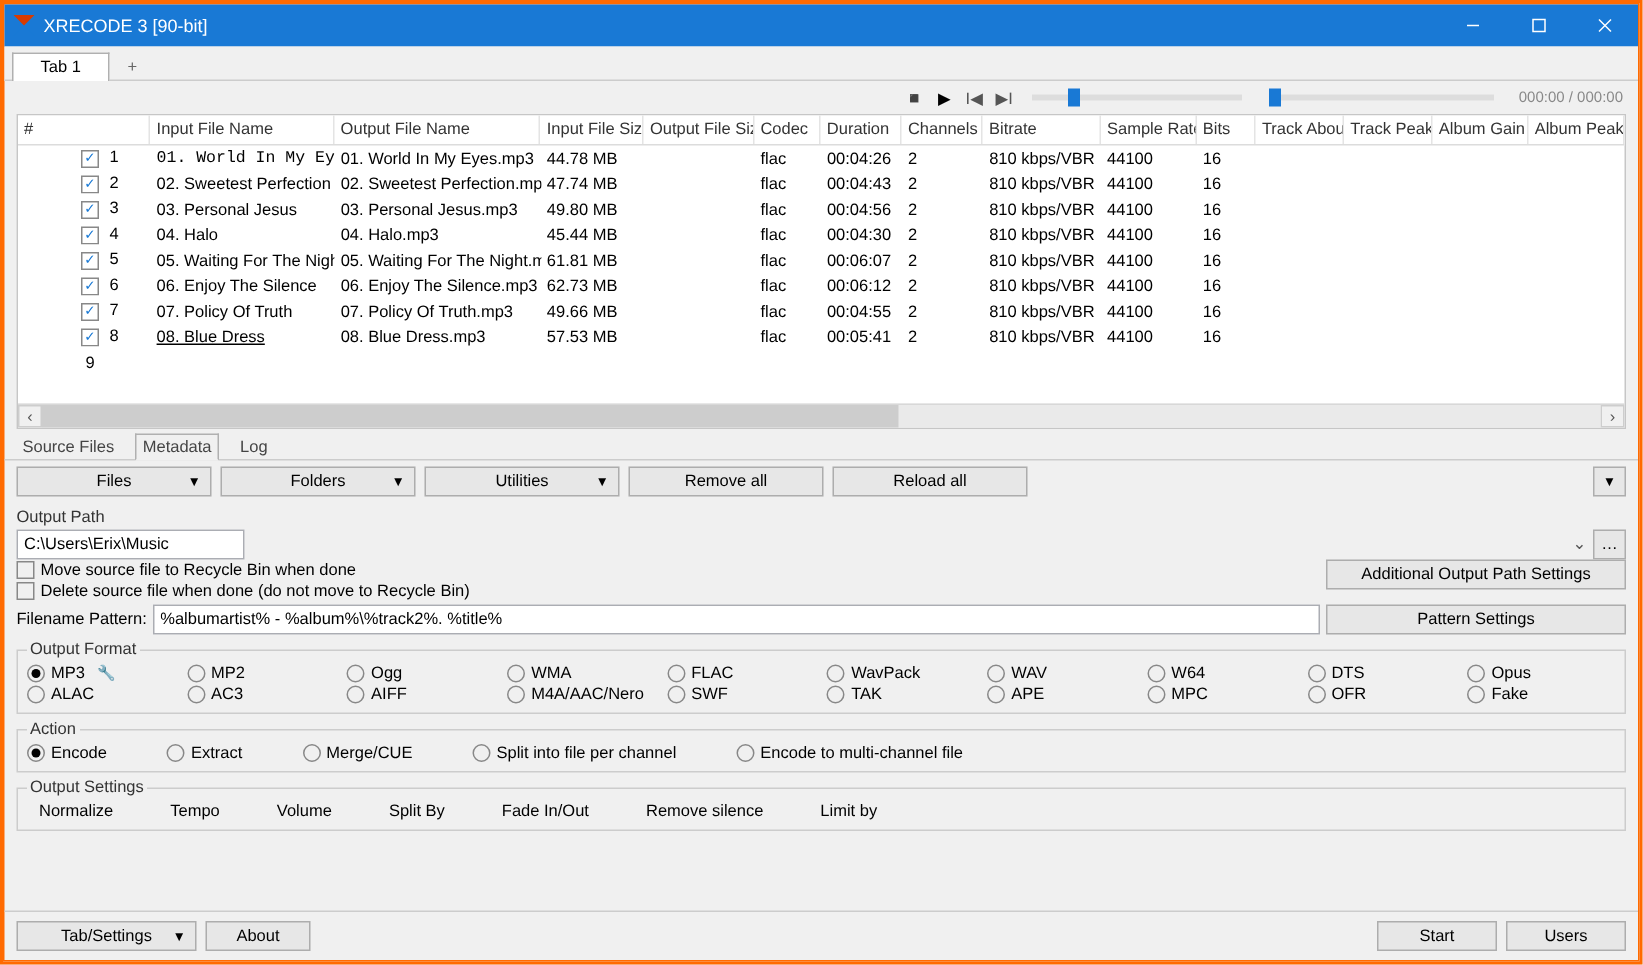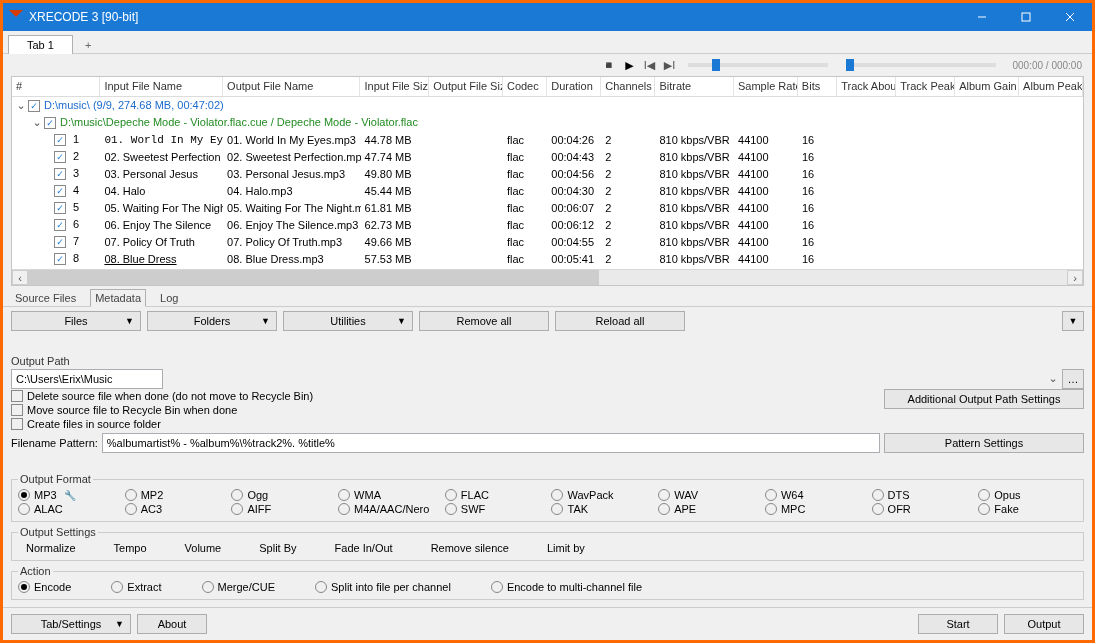--- a/index.html
+++ b/index.html
@@ -31,21 +31,21 @@
 .hscroll .arrow{width:16px;height:100%;display:flex;align-items:center;justify-content:center;color:#555;border:1px solid #cdcdcd;background:#f0f0f0}
 .hscroll .track{flex:1;height:100%;background:#eaeaea;position:relative}
 .hscroll .thumb{position:absolute;left:0;top:0;height:100%;width:55%;background:#cdcdcd}
 .subtabs{display:flex;padding:2px 18px 0 8px;gap:10px;font-size:11px;height:20px;align-items:flex-end}
 .subtabs span{padding:2px 4px;color:#444;cursor:pointer}
 .subtabs span.active{border:1px solid #b0b0b0;border-bottom:1px solid #f0f0f0;background:#f0f0f0;position:relative;top:1px}
 .btnrow{display:flex;padding:4px 8px;gap:6px;border-top:1px solid #ccc;align-items:center}
 .dropbtn{border:1px solid #adadad;background:#e7e7e7;height:20px;display:flex;align-items:center;justify-content:center;padding:0 8px;cursor:pointer;min-width:130px;position:relative}
 .dropbtn .arrow{position:absolute;right:6px;font-size:9px}
 .flatbtn{border:1px solid #adadad;background:#e7e7e7;height:20px;display:flex;align-items:center;justify-content:center;padding:0 8px;cursor:pointer;min-width:130px}
-.section{margin:16px 8px;padding:2px 0}
+.section{margin:0 8px;padding:2px 0}
 .section-label{font-size:11px;color:#333;margin:2px 0}
 .path-row{display:flex;gap:0;}
 .path-input{flex:1;height:20px;border:1px solid #abadb3;padding:0 4px;background:#fff;font-size:11px}
 .combo-arrow{position:absolute;right:2px;top:2px;width:14px;height:14px;display:flex;align-items:center;justify-content:center;color:#555;pointer-events:none}
 .sqbtn{width:22px;height:20px;border:1px solid #adadad;background:#e7e7e7;display:flex;align-items:center;justify-content:center;cursor:pointer}
 .checkline{display:flex;align-items:center;padding:1px 0}
 .checkline .chk2{width:12px;height:12px;border:1px solid #888;margin-right:4px}
 .bigbtn{border:1px solid #adadad;background:#e7e7e7;height:20px;padding:0 20px;cursor:pointer;display:flex;align-items:center;justify-content:center;min-width:200px}
 .pattern-row{display:flex;gap:4px;align-items:center;margin-top:2px}
 .format-grid{display:grid;grid-template-columns:repeat(10,1fr);gap:2px 8px;padding:2px 0}
@@ -123,26 +123,20 @@
         <div class="col" style="width: 55px;">Channels</div>
         <div class="col" style="width: 80px;">Bitrate</div>
         <div class="col" style="width: 65px;">Sample Rate</div>
         <div class="col" style="width: 40px;">Bits</div>
         <div class="col" style="width: 60px;">Track About</div>
         <div class="col" style="width: 60px;">Track Peak</div>
         <div class="col" style="width: 65px;">Album Gain</div>
         <div class="col" style="width: 65px;">Album Peak</div>
       </div>
     <div class="grid-body" id="grid-body">
-        <div class="grid-row">
-          <div class="col" style="width:auto;padding-left:4px"><span class="tree-glyph">⌄</span><span class="chk">✓</span><span class="link-blue">D:\music\  (9/9, 274.68 MB, 00:47:02)</span></div>
-        </div>
-        <div class="grid-row">
-          <div class="col" style="width:auto;padding-left:20px"><span class="tree-glyph">⌄</span><span class="chk">✓</span><span style="color:#228b22">D:\music\Depeche Mode - Violator.flac.cue / Depeche Mode - Violator.flac</span></div>
-        </div>
         <div class="grid-row ">
           <div class="col" style="width: 90px;"><span><span style="display:inline-block;width:38px"></span><span class="chk">✓</span> 1</span></div>
           <div class="col" style="width: 125px; font-family: Liberation Mono, monospace;">01. World In My Eyes</div>
           <div class="col" style="width: 140px;">01. World In My Eyes.mp3</div>
           <div class="col" style="width: 70px;">44.78 MB</div>
           <div class="col" style="width: 75px;"></div>
           <div class="col" style="width: 45px;">flac</div>
           <div class="col" style="width: 55px;">00:04:26</div>
           <div class="col" style="width: 55px;">2</div>
           <div class="col" style="width: 80px;">810 kbps/VBR</div>
@@ -323,29 +317,25 @@
       <div class="combo-wrap">
         <input class="path-input" value="C:\Users\Erix\Music" style="">
         <span class="combo-arrow">⌄</span>
       </div>
       <div class="sqbtn">…</div>
     </div>
     <div style="display:flex;align-items:flex-start">
       <div style="flex:1">
         <div class="checkline">
             <span class="chk2"></span>
-            <span>Delete source file when done (do not move to Recycle Bin)</span>
-          </div>
-        <div class="checkline">
-            <span class="chk2"></span>
             <span>Move source file to Recycle Bin when done</span>
           </div>
         <div class="checkline">
             <span class="chk2"></span>
-            <span>Create files in source folder</span>
+            <span>Delete source file when done (do not move to Recycle Bin)</span>
           </div>
       </div>
       <div class="bigbtn">Additional Output Path Settings</div>
     </div>
     <div class="pattern-row">
       <span>Filename Pattern:</span>
       <input class="path-input" style="flex: 1 1 0%;" value="%albumartist% - %album%\%track2%. %title%">
       <div class="bigbtn" style="min-width:200px">Pattern Settings</div>
     </div>
   </div>
@@ -431,20 +421,46 @@
           <span>OFR</span>
         </div>
         <div class="radio-item">
           <span class="radio"></span>
           <span>Fake</span>
         </div>
       </div>
   </fieldset>
 
   <fieldset>
+    <legend>Action</legend>
+    <div class="action-row" id="action-row">
+        <div class="radio-item">
+          <span class="radio sel"></span>
+          <span>Encode</span>
+        </div>
+        <div class="radio-item">
+          <span class="radio"></span>
+          <span>Extract</span>
+        </div>
+        <div class="radio-item">
+          <span class="radio"></span>
+          <span>Merge/CUE</span>
+        </div>
+        <div class="radio-item">
+          <span class="radio"></span>
+          <span>Split into file per channel</span>
+        </div>
+        <div class="radio-item">
+          <span class="radio"></span>
+          <span>Encode to multi-channel file</span>
+        </div>
+      </div>
+  </fieldset>
+
+  <fieldset>
     <legend>Output Settings</legend>
     <div class="settings-row" id="settings-row">
         <div class="radio-item">
           <span class="chk2" style="margin-right:4px"></span>
           <span>Normalize</span>
         </div>
         <div class="radio-item">
           <span class="chk2" style="margin-right:4px"></span>
           <span>Tempo</span>
         </div>
@@ -460,53 +476,27 @@
           <span class="chk2" style="margin-right:4px"></span>
           <span>Fade In/Out</span>
         </div>
         <div class="radio-item">
           <span class="chk2" style="margin-right:4px"></span>
           <span>Remove silence</span>
         </div>
         <div class="radio-item">
           <span class="chk2" style="margin-right:4px"></span>
           <span>Limit by</span>
-        </div>
-      </div>
-  </fieldset>
-
-  <fieldset>
-    <legend>Action</legend>
-    <div class="action-row" id="action-row">
-        <div class="radio-item">
-          <span class="radio sel"></span>
-          <span>Encode</span>
-        </div>
-        <div class="radio-item">
-          <span class="radio"></span>
-          <span>Extract</span>
-        </div>
-        <div class="radio-item">
-          <span class="radio"></span>
-          <span>Merge/CUE</span>
-        </div>
-        <div class="radio-item">
-          <span class="radio"></span>
-          <span>Split into file per channel</span>
-        </div>
-        <div class="radio-item">
-          <span class="radio"></span>
-          <span>Encode to multi-channel file</span>
         </div>
       </div>
   </fieldset>
 
   <div class="bottom-bar">
     <div class="dropbtn" style="min-width:120px">
         <span>Tab/Settings</span>
         <span class="arrow">▼</span>
       </div>
     <div class="flatbtn" style="min-width:70px">About</div>
     <div style="flex:1"></div>
     <div class="flatbtn" style="min-width:80px">Start</div>
-    <div class="flatbtn" style="min-width:80px">Output</div>
+    <div class="flatbtn" style="min-width:80px">Users</div>
   </div>
 </div>
 
 </body></html>

